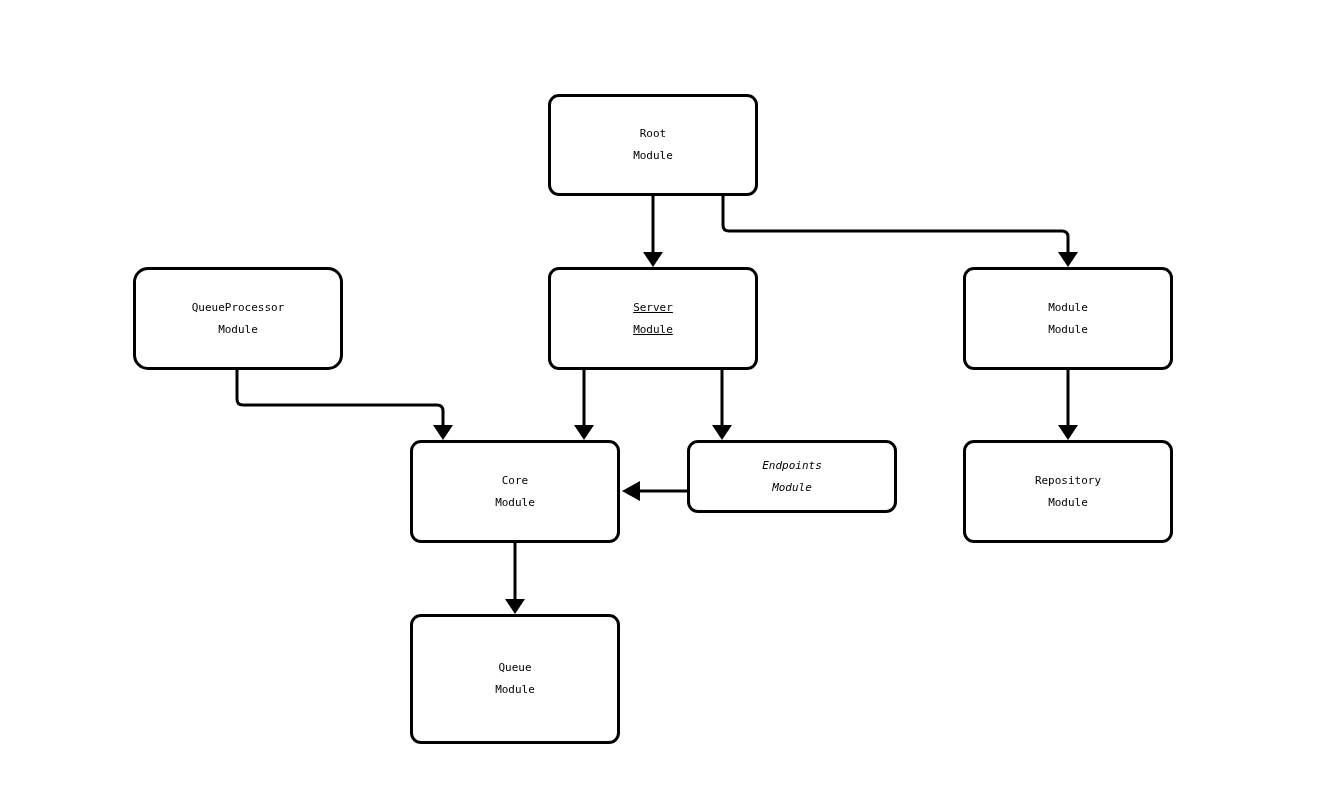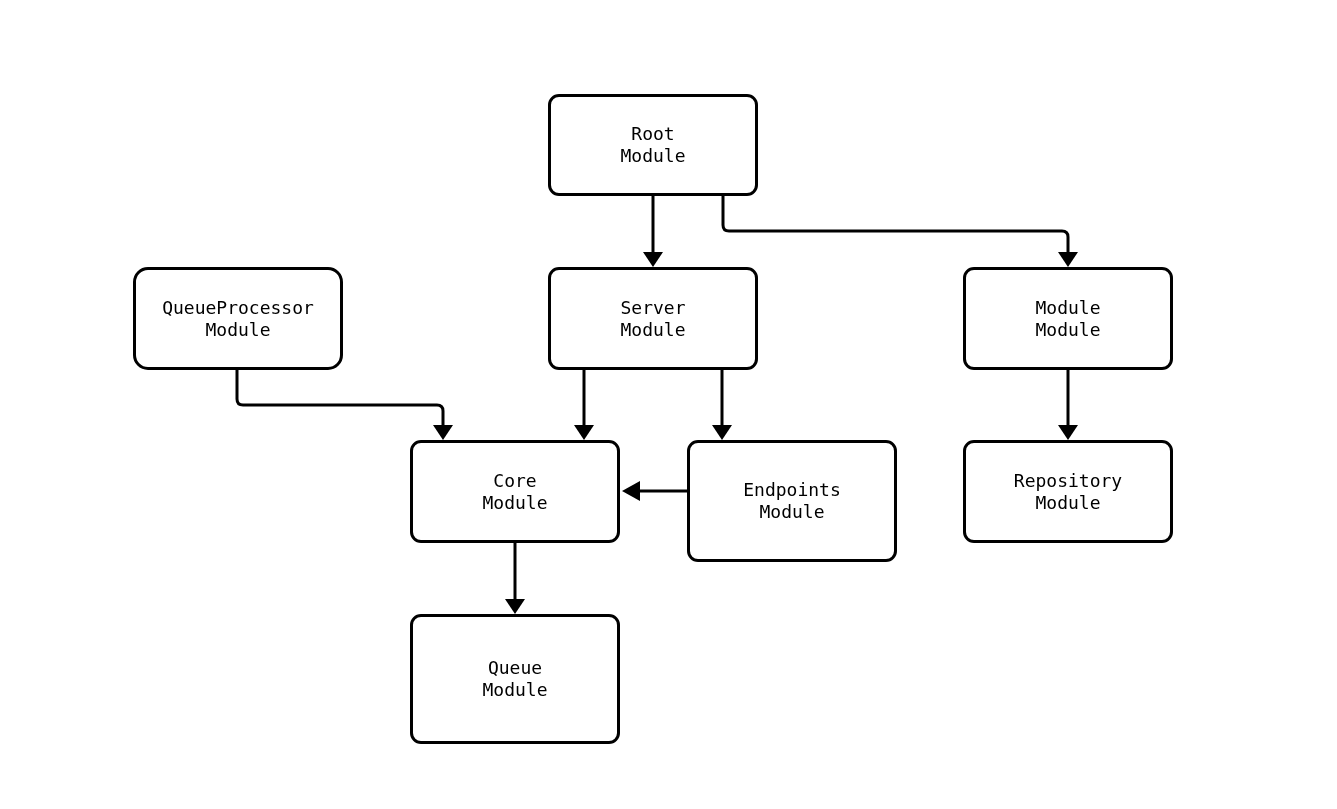--- a/index.html
+++ b/index.html
@@ -33,21 +33,21 @@
     border: 3px solid #000000;
     border-radius: 11px;
     display: flex;
     flex-direction: column;
     align-items: center;
     justify-content: center;
     z-index: 2;
   }
   .node-line {
     font-family: "DejaVu Sans Mono", "Liberation Mono", monospace;
-    font-size: 18px;
+    font-size: 11px;
     line-height: 22px;
     color: #000000;
     white-space: pre;
     letter-spacing: 0px;
     text-align: center;
   }
 </style>
 </head>
 <body>
 
@@ -88,36 +88,36 @@
   <div class="node" style="left:548px; top:94px; width:210px; height:102px;">
     <div class="node-line">Root</div>
     <div class="node-line">Module</div>
   </div>
 
   <div class="node" style="left:133px; top:267px; width:210px; height:103px;border-radius:15px;">
     <div class="node-line">QueueProcessor</div>
     <div class="node-line">Module</div>
   </div>
 
-  <div class="node" style="left:548px; top:267px; width:210px; height:103px;">
+  <div class="node" style="left:548px; top:267px; width:210px; height:103px;text-decoration:underline;">
     <div class="node-line">Server</div>
     <div class="node-line">Module</div>
   </div>
 
   <div class="node" style="left:963px; top:267px; width:210px; height:103px;">
     <div class="node-line">Module</div>
     <div class="node-line">Module</div>
   </div>
 
   <div class="node" style="left:410px; top:440px; width:210px; height:103px;">
     <div class="node-line">Core</div>
     <div class="node-line">Module</div>
   </div>
 
-  <div class="node" style="left:687px; top:440px; width:210px; height:122px;">
+  <div class="node" style="left:687px; top:440px; width:210px; height:73px;font-style:italic;">
     <div class="node-line">Endpoints</div>
     <div class="node-line">Module</div>
   </div>
 
   <div class="node" style="left:963px; top:440px; width:210px; height:103px;">
     <div class="node-line">Repository</div>
     <div class="node-line">Module</div>
   </div>
 
   <div class="node" style="left:410px; top:614px; width:210px; height:130px;">

